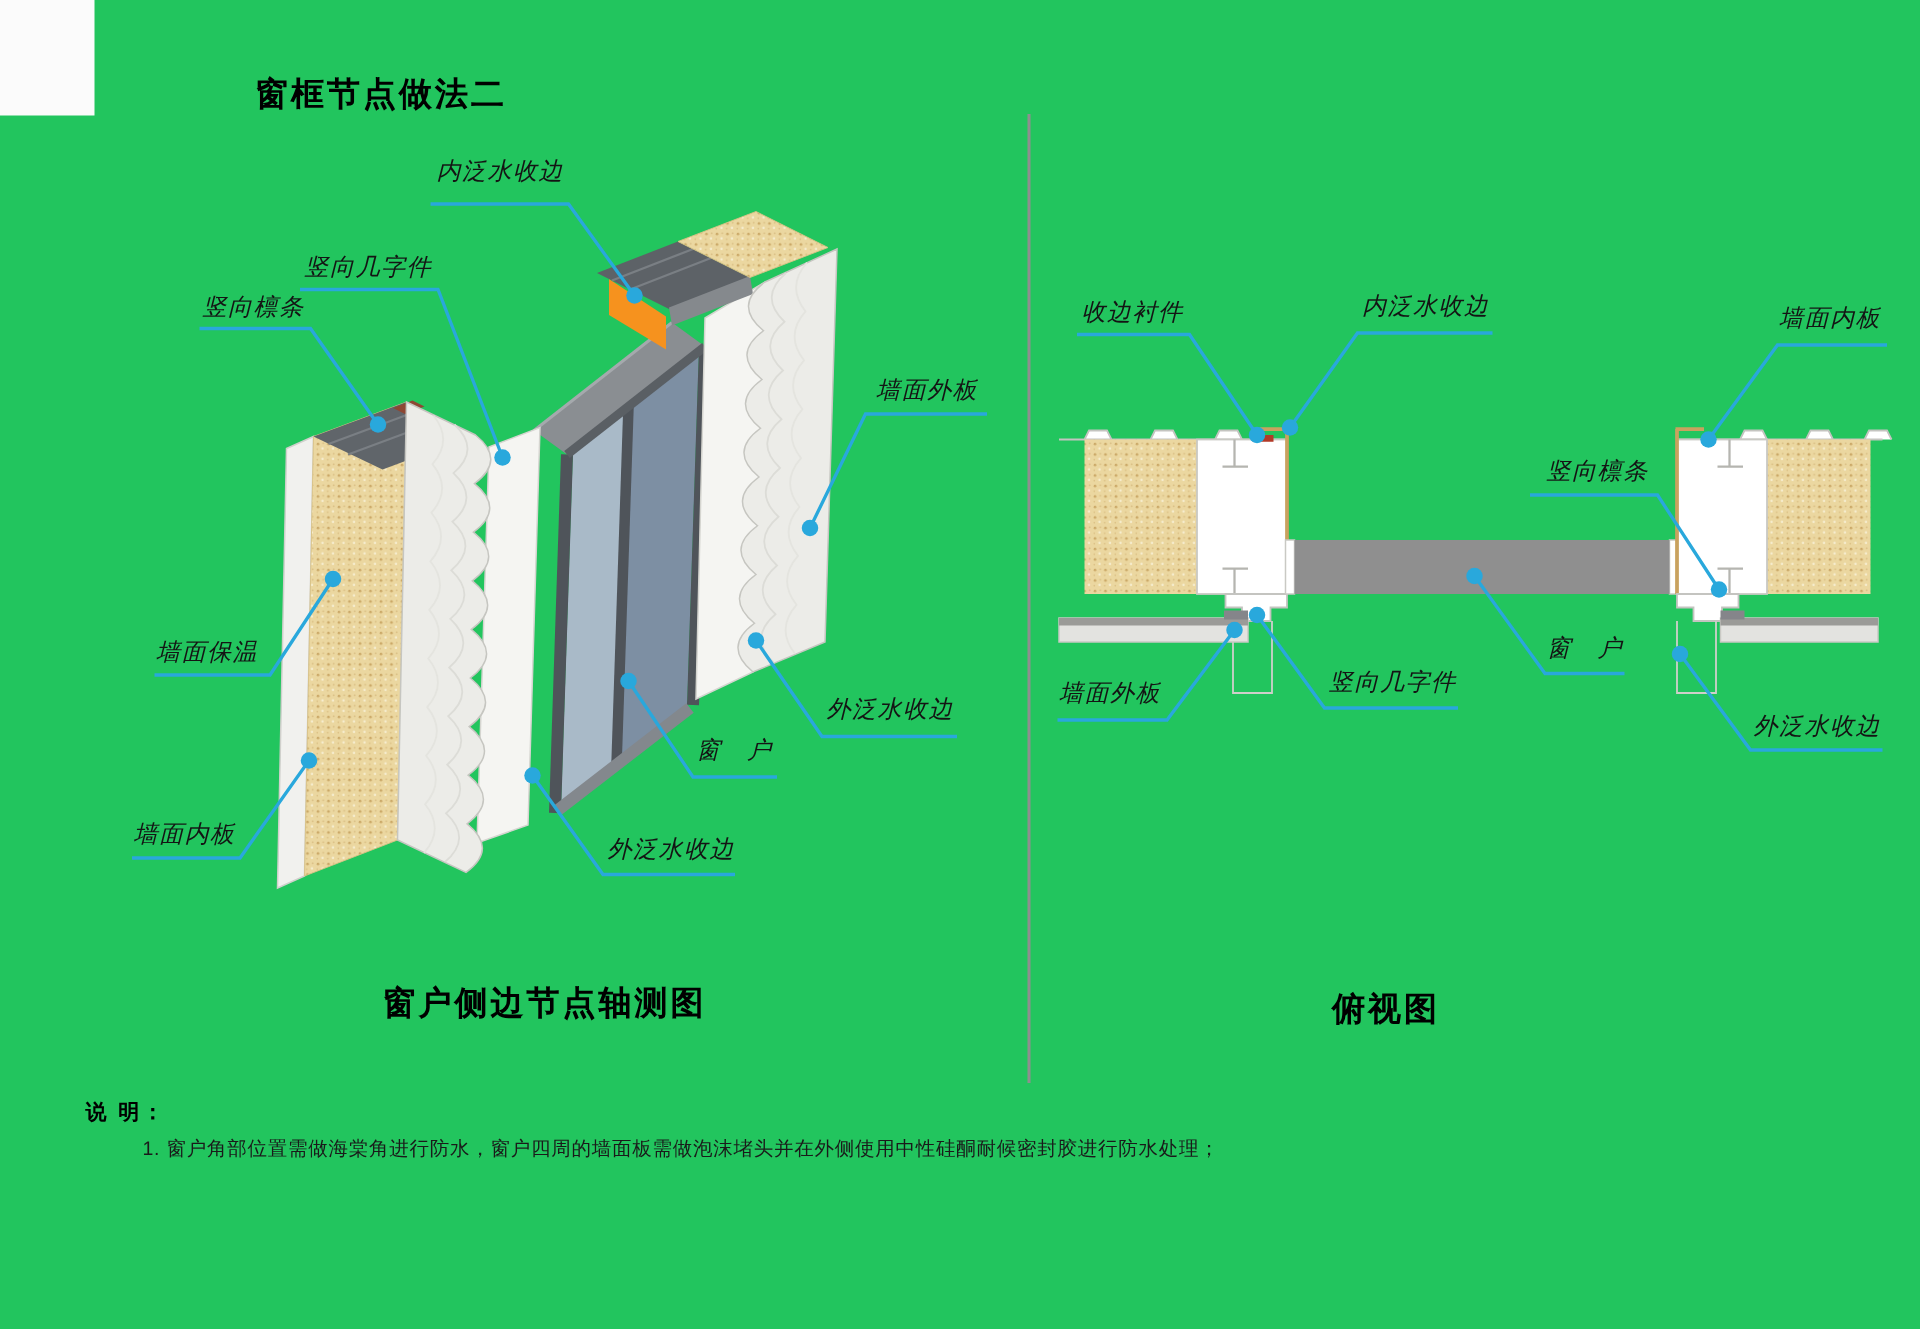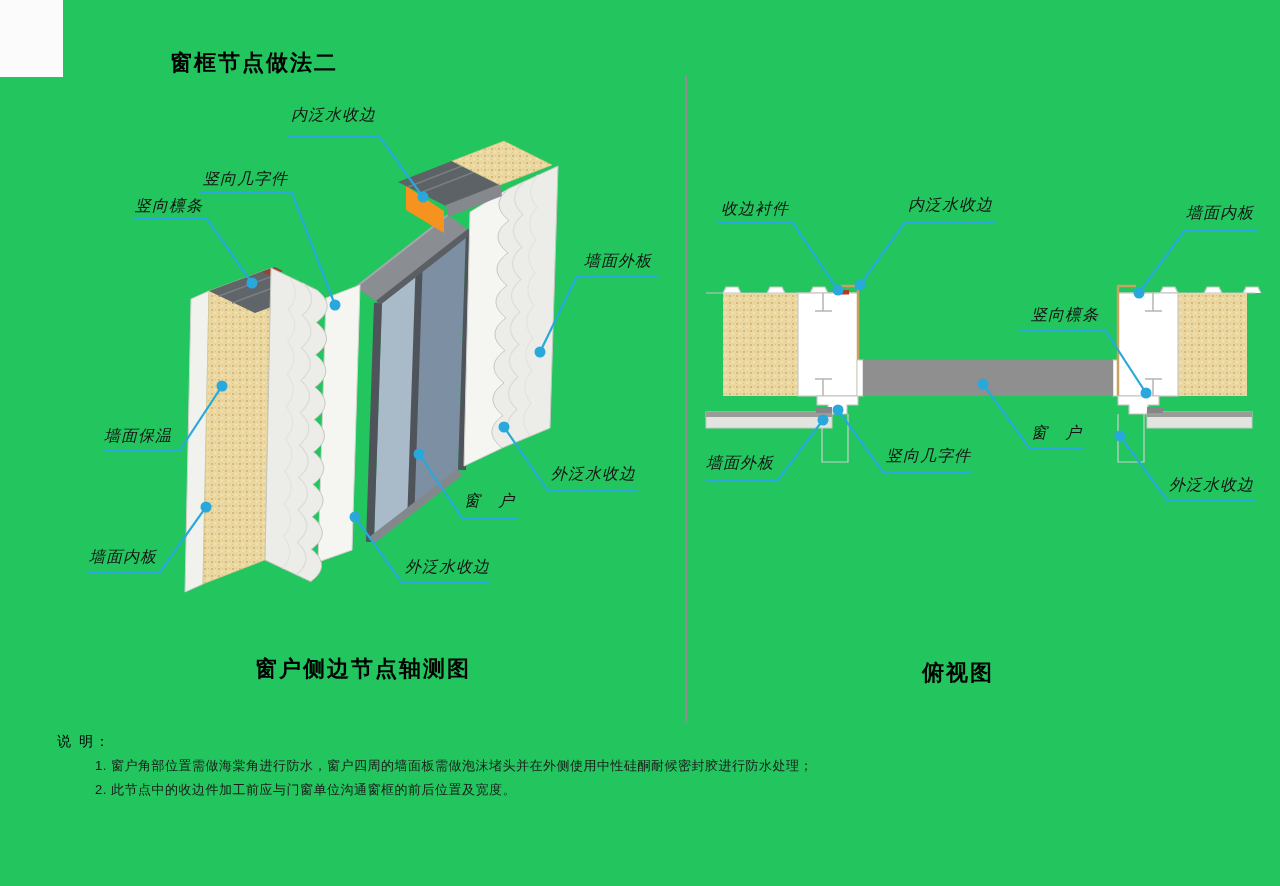--- a/index.html
+++ b/index.html
@@ -3,21 +3,21 @@
 <meta charset="utf-8">
 <style>
   html,body{margin:0;padding:0;background:#fff;}
   #page{position:relative;width:1280px;height:886px;background:#22c55e;overflow:hidden;
         font-family:"Liberation Sans", sans-serif;color:#111;padding-left:42px;}
   #canvas{position:absolute;left:0;top:0;}
   .lbl{position:absolute;font-size:16px;letter-spacing:1px;color:#141414;white-space:nowrap;line-height:1.15;font-style:italic;}
   .title{position:absolute;font-size:22px;font-weight:bold;letter-spacing:2px;color:#000;}
   .caption{position:absolute;font-size:22px;font-weight:bold;letter-spacing:2px;color:#000;}
   .notes{position:absolute;left:57px;top:733px;width:1150px;}
-  .notes-heading{font-size:14px;font-weight:normal;letter-spacing:2px;color:#000;}
+  .notes-heading{font-size:14px;font-weight:bold;letter-spacing:2px;color:#000;}
   .notes-item{font-size:13px;color:#1a1a1a;margin-left:38px;margin-top:6px;letter-spacing:0.5px;}
   .wm{position:absolute;left:0;top:0;width:63px;height:77px;background:#fbfbfb;}
 </style>
 </head>
 <body>
 
 <div id="page">
 
   <div class="wm"></div>
 
@@ -158,21 +158,20 @@
   <div class="lbl" style="left:721px;top:200px">收边衬件</div>
   <div class="lbl" style="left:908px;top:196px">内泛水收边</div>
   <div class="lbl" style="left:1186px;top:204px">墙面内板</div>
   <div class="lbl" style="left:1031px;top:306px">竖向檩条</div>
   <div class="lbl" style="left:706px;top:454px">墙面外板</div>
   <div class="lbl" style="left:886px;top:447px">竖向几字件</div>
   <div class="lbl" style="left:1031px;top:424px">窗　户</div>
   <div class="lbl" style="left:1169px;top:476px">外泛水收边</div>
 
   <div class="caption" style="left:255px;top:654px;width:220px">窗户侧边节点轴测图</div>
-  <div class="caption" style="left:922px;top:658px;width:175px">俯视图</div>
+  <div class="caption" style="left:888px;top:658px;width:175px">俯视图</div>
 
   <div class="notes">
     <div class="notes-heading">说 明：</div>
     <div class="notes-item">1. 窗户角部位置需做海棠角进行防水，窗户四周的墙面板需做泡沫堵头并在外侧使用中性硅酮耐候密封胶进行防水处理；</div>
-    <div class="notes-item">2. 此节点中的收边件加工前应与门窗单位沟通窗框的前后位置及宽度。</div>
   </div>
 
 </div>
 
 </body></html>

